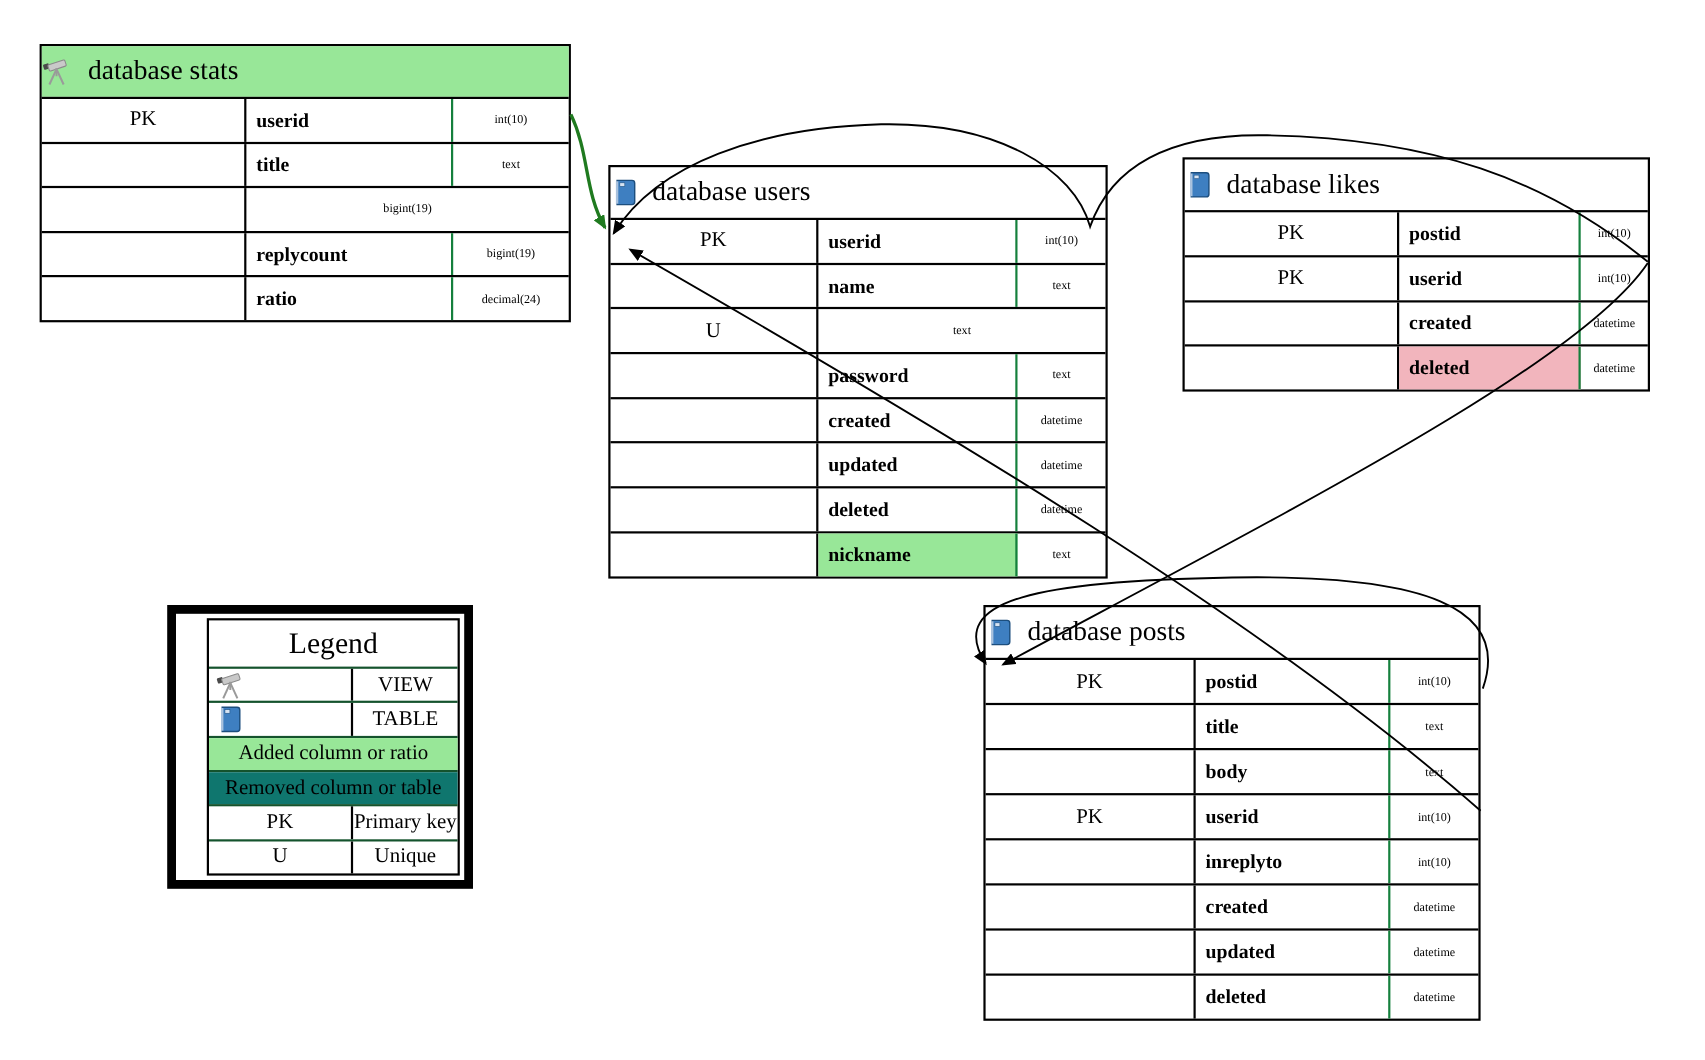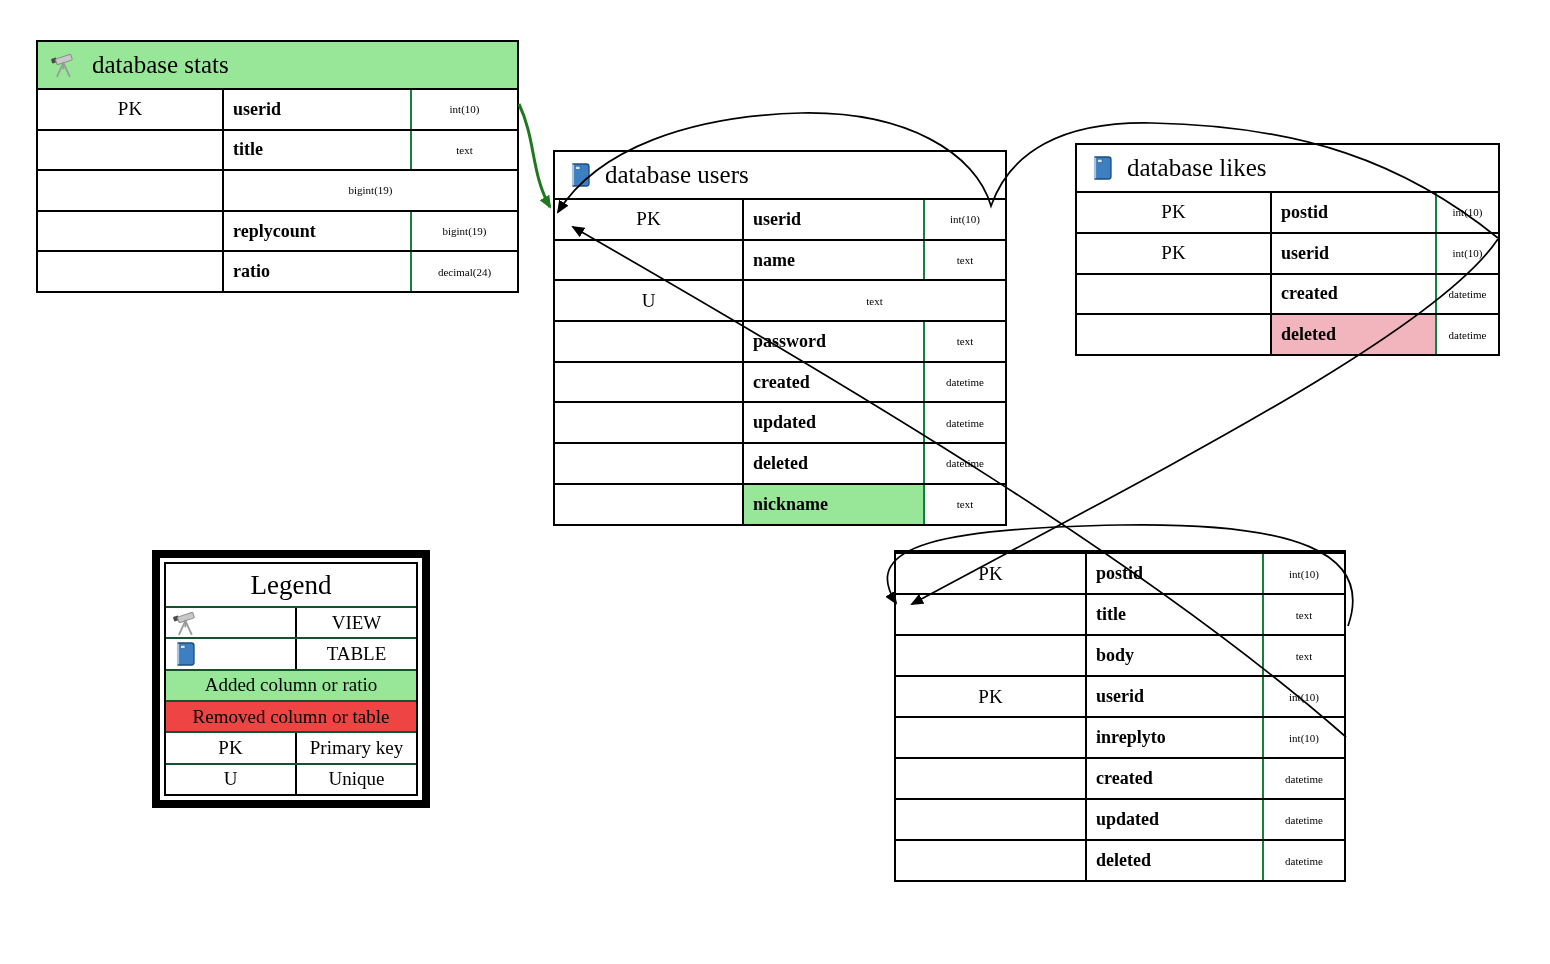--- a/index.html
+++ b/index.html
@@ -5,21 +5,21 @@
   html,body{margin:0;padding:0;}
   body{
     width:1550px;height:964px;position:relative;background:#ffffff;overflow:hidden;
     font-family:"Liberation Serif","DejaVu Serif",serif;color:#000;
   }
   
   .etable{
     position:absolute;background:#fff;border:2px solid #000;box-sizing:border-box;
   }
   .etitle{
-    display:flex;align-items:center;gap:12px;height:46px;padding-left:12px;
+    display:flex;align-items:center;gap:12px;height:46px;padding-left:0;
     font-size:25px;box-sizing:border-box;white-space:nowrap;
   }
   .etitle.added{background:var(--added-bg);}
   .erow{display:flex;height:var(--rh);border-top:2px solid #000;box-sizing:border-box;}
   .cell{box-sizing:border-box;display:flex;align-items:center;overflow:hidden;}
   .ckey{width:var(--c1);border-right:2px solid #000;justify-content:center;font-size:19px;}
   .cname{width:var(--c2);border-right:2px solid #15803d;padding-left:9px;font-weight:bold;font-size:18px;}
   .ctype{flex:1;justify-content:center;font-size:11px;}
   .hl-added{background:var(--added-bg);}
   .hl-removed{background:var(--removed-bg);}
@@ -27,21 +27,21 @@
   #t-stats{left:36px;top:40px;width:483px;--c1:186px;--c2:188px;--rh:40.6px;}
   #t-users{left:553px;top:150px;width:454px;--c1:189px;--c2:181px;--rh:40.7px;}
   #t-likes{left:1075px;top:143px;width:425px;--c1:195px;--c2:165px;--rh:40.8px;}
   #t-posts{left:894px;top:550px;width:452px;--c1:191px;--c2:177px;--rh:41px;}
 
   
   #legend{
     position:absolute;left:152px;top:550px;width:278px;height:258px;box-sizing:border-box;
     border:8px solid #000;background:#fff;padding:4px;
   }
-  #legend .ltable{border:2px solid #000;box-sizing:border-box;height:100%;display:flex;flex-direction:column;}
+  #legend .ltable{border:2px solid #000;box-sizing:border-box;height:100%;display:flex;flex-direction:column;margin-left:24px;}
   #legend .ltitle{height:42px;display:flex;align-items:center;justify-content:center;font-size:27px;box-sizing:border-box;}
   #legend .lrow{display:flex;flex:1;border-top:2px solid #14532d;box-sizing:border-box;font-size:19px;}
   #legend .lcell{box-sizing:border-box;display:flex;align-items:center;justify-content:center;overflow:hidden;}
   #legend .lleft{width:131px;border-right:2px solid #000;}
   #legend .lleft.licon{justify-content:flex-start;padding-left:6px;}
   #legend .lright{flex:1;}
   #legend .lmerged{flex:1;display:flex;align-items:center;justify-content:center;}
 
   
   #edges{position:absolute;left:0;top:0;z-index:6;pointer-events:none;}
@@ -165,20 +165,30 @@
       <div class="cell cname">created</div>
       <div class="cell ctype">datetime</div>
     </div>
     <div class="erow">
       <div class="cell ckey"></div>
       <div class="cell cname hl-removed">deleted</div>
       <div class="cell ctype">datetime</div>
     </div>
   </div>
 <div class="etable" id="t-posts">
+    <div class="etitle">
+      <span class="ticon">
+        <svg width="26" height="26" viewBox="0 0 26 26">
+          <path d="M6 2 h13.5 a2.5 2.5 0 0 1 2.5 2.5 v17 a2.5 2.5 0 0 1 -2.5 2.5 h-13.5 z" fill="#3e7fc1" stroke="#1c4e7e" stroke-width="1.3"></path>
+          <path d="M6 2.7 v20.6" stroke="#a9c2de" stroke-width="2.2"></path>
+          <rect x="8.5" y="4.2" width="4.5" height="3.2" fill="#d7e4f3" stroke="#1c4e7e" stroke-width="0.5"></rect>
+        </svg>
+      </span>
+      <span>database posts</span>
+    </div>
     <div class="erow">
       <div class="cell ckey">PK</div>
       <div class="cell cname">postid</div>
       <div class="cell ctype">int(10)</div>
     </div>
     <div class="erow">
       <div class="cell ckey"></div>
       <div class="cell cname">title</div>
       <div class="cell ctype">text</div>
     </div>
@@ -233,21 +243,21 @@
             <svg width="26" height="26" viewBox="0 0 26 26">
               <path d="M6 2 h13.5 a2.5 2.5 0 0 1 2.5 2.5 v17 a2.5 2.5 0 0 1 -2.5 2.5 h-13.5 z" fill="#3e7fc1" stroke="#1c4e7e" stroke-width="1.3"></path>
               <path d="M6 2.7 v20.6" stroke="#a9c2de" stroke-width="2.2"></path>
               <rect x="8.5" y="4.2" width="4.5" height="3.2" fill="#d7e4f3" stroke="#1c4e7e" stroke-width="0.5"></rect>
             </svg>
           </div>
           <div class="lcell lright">TABLE</div>
         </div><div class="lrow">
           <div class="lmerged" style="background: rgb(152, 231, 152);">Added column or ratio</div>
         </div><div class="lrow">
-          <div class="lmerged" style="background: #ef4444;">Removed column or table</div>
+          <div class="lmerged" style="background: #0f766e;">Removed column or table</div>
         </div><div class="lrow">
           <div class="lcell lleft">PK</div>
           <div class="lcell lright">Primary key</div>
         </div><div class="lrow">
           <div class="lcell lleft">U</div>
           <div class="lcell lright">Unique</div>
         </div></div>
   </div>
 </div>
 

